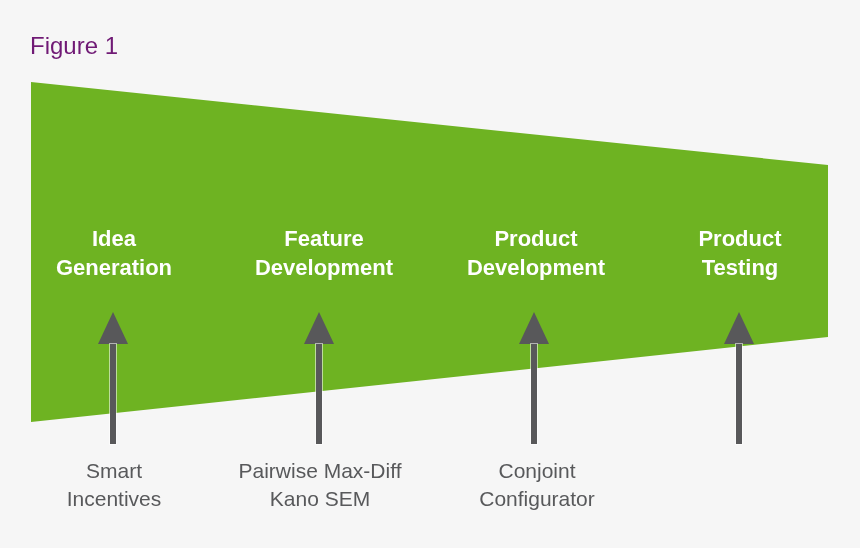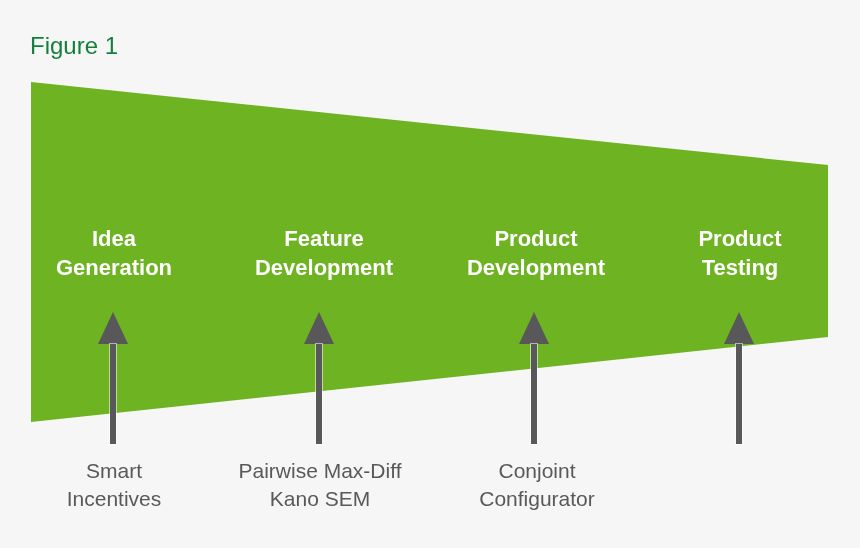--- a/index.html
+++ b/index.html
@@ -14,21 +14,21 @@
     height: 548px;
     background: #f6f6f6;
     overflow: hidden;
   }
   .figure-caption {
     position: absolute;
     left: 30px;
     top: 32px;
     font-size: 24px;
     line-height: 28px;
-    color: #15803d;
+    color: #701a75;
   }
   .funnel-svg {
     position: absolute;
     left: 0;
     top: 0;
     width: 860px;
     height: 548px;
   }
   .stage-label {
     position: absolute;

